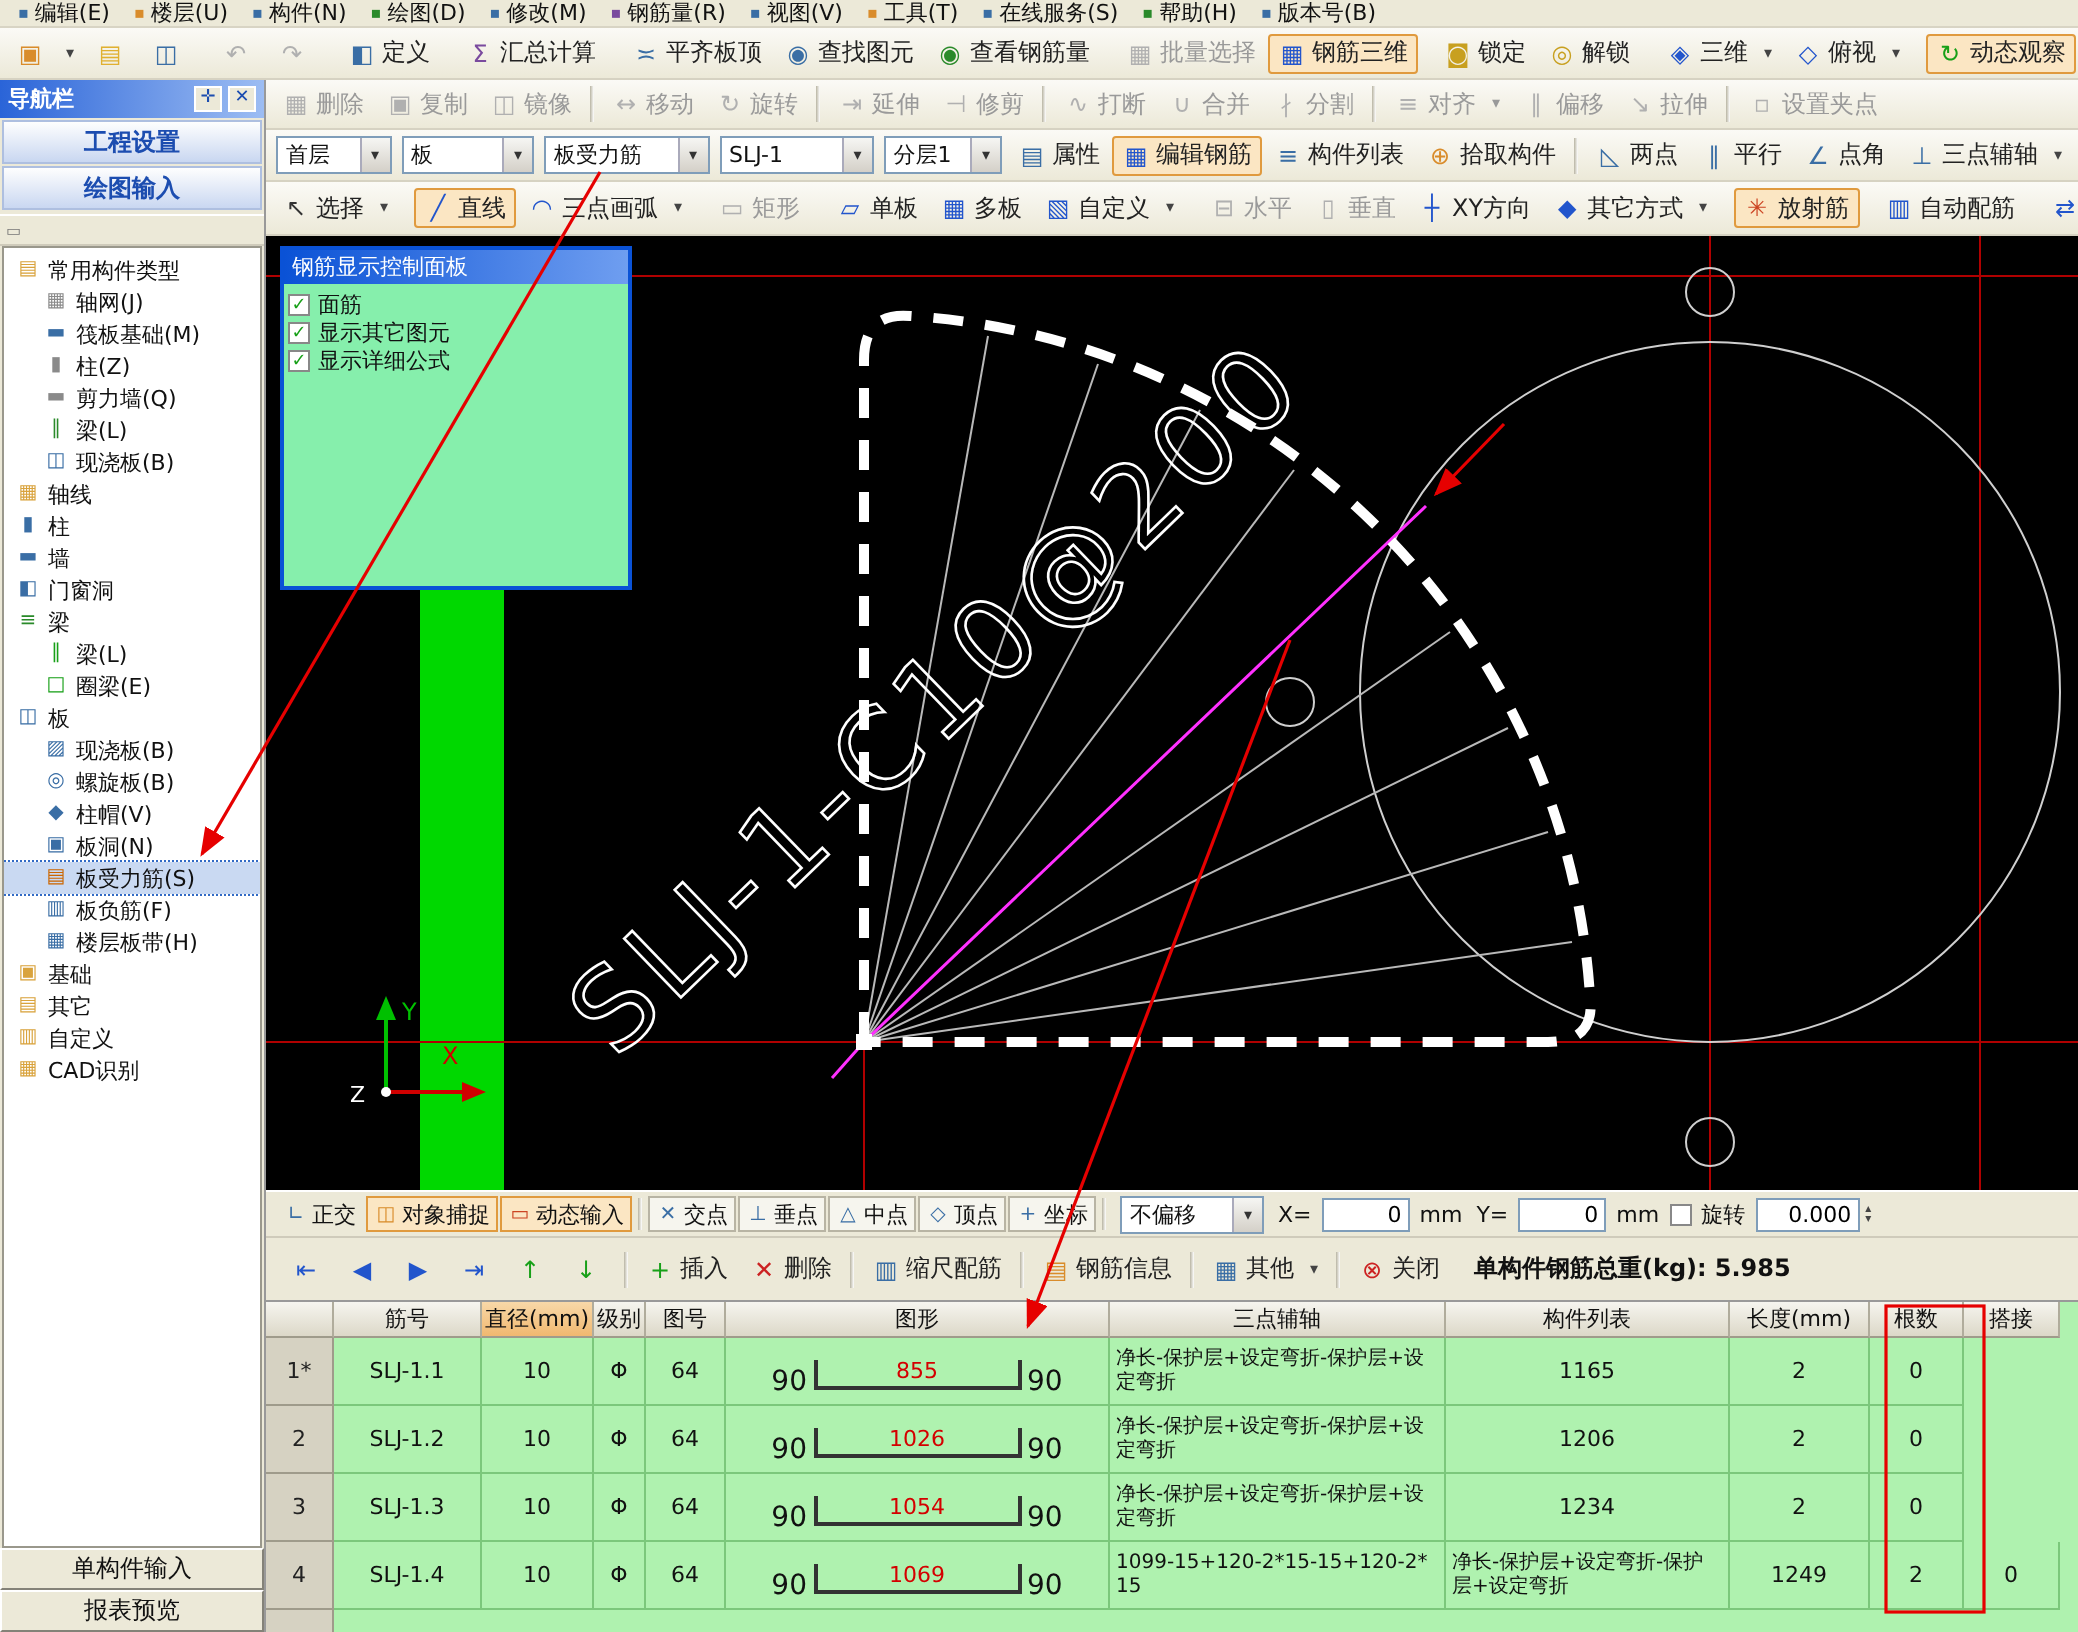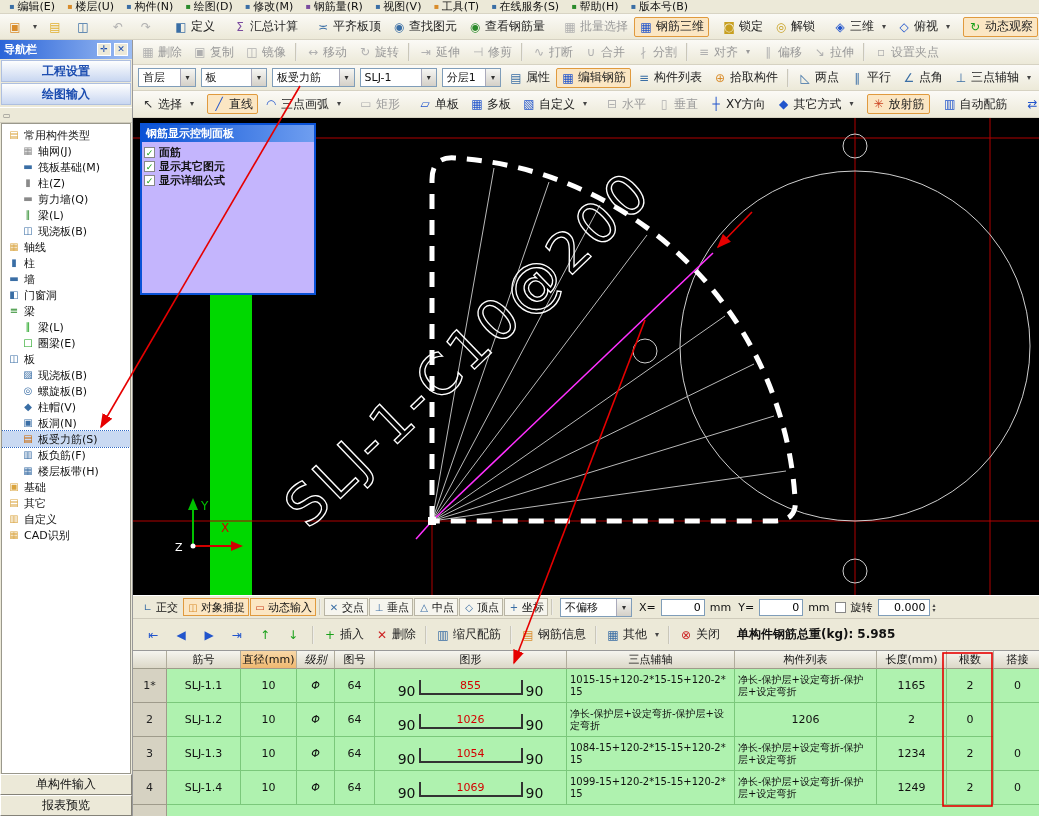--- a/index.html
+++ b/index.html
@@ -57,21 +57,21 @@
   .tree-item.selected{background:#c9d9f2;outline:1px dotted #316ac5;}
   .ticon2{font-size:10px;color:var(--ic,#555);width:12px;text-align:center;line-height:1;}
   .sb-bottom{display:flex;flex-direction:column;}
   .sb-bigbtn{height:21px;background:#ece9d8;border:1px solid #fff;border-right-color:#848278;
              border-bottom-color:#848278;font-size:12px;display:flex;align-items:center;justify-content:center;}
 
   
   .canvas{position:relative;height:477px;background:#000;overflow:hidden;}
   .csvg{position:absolute;left:0;top:0;}
   .float-panel{position:absolute;left:7px;top:5px;width:176px;height:172px;border:2px solid #0a52d6;
-               background:#c4b5fd;z-index:5;font-weight:bold;}
+               background:#86efac;z-index:5;}
   .fp-title{height:17px;background:linear-gradient(90deg,#0a52d6,#6f9ef0);color:#fff;font-size:11px;
             display:flex;align-items:center;padding:0 4px;}
   .fp-body{padding:3px 2px;}
   .fp-item{display:flex;align-items:center;gap:4px;height:14px;font-size:11px;}
   .fp-check{width:11px;height:11px;border:1px solid #888;background:#fff;color:#18a018;font-size:9px;
             line-height:10px;text-align:center;flex:none;}
 
   
   .statusbar{height:23px;display:flex;align-items:center;gap:3px;padding:0 5px;background:#ece9d8;
              border-top:1px solid #fff;font-size:11px;overflow:hidden;white-space:nowrap;}
@@ -103,21 +103,21 @@
   .th.hl{background:linear-gradient(#f8d8a8,#f0b870);}
   .trow{display:flex;height:34px;flex:none;}
   .c{flex:none;display:flex;align-items:center;justify-content:center;overflow:hidden;
      border-right:1px solid #7bc87b;border-bottom:1px solid #7bc87b;}
   .c.rownum{background:#d6d2c2;border-right:1px solid #9f9b8b;border-bottom:1px solid #9f9b8b;color:#222;}
   .c.f{font-size:10px;line-height:1.2;padding:1px 3px;justify-content:flex-start;align-items:center;
        text-align:left;word-break:break-all;}
   .thead>:nth-child(1),.trow>:nth-child(1){width:34px;}
   .thead>:nth-child(2),.trow>:nth-child(2){width:74px;}
   .thead>:nth-child(3),.trow>:nth-child(3){width:56px;}
-  .thead>:nth-child(4),.trow>:nth-child(4){width:38px;font-style:italic;}
+  .thead>:nth-child(4),.trow>:nth-child(4){width:26px;}
   .thead>:nth-child(5),.trow>:nth-child(5){width:40px;}
   .thead>:nth-child(6),.trow>:nth-child(6){width:192px;}
   .thead>:nth-child(7),.trow>:nth-child(7){width:168px;}
   .thead>:nth-child(8),.trow>:nth-child(8){width:142px;}
   .thead>:nth-child(9),.trow>:nth-child(9){width:70px;}
   .thead>:nth-child(10),.trow>:nth-child(10){width:47px;}
   .thead>:nth-child(11),.trow>:nth-child(11){width:48px;}
   .shape-cell{gap:3px;}
   .hook{font-size:14px;transform:translateY(5px);}
   .shape{position:relative;width:104px;height:15px;border-left:2px solid #333;border-right:2px solid #333;
@@ -923,21 +923,20 @@
           <div class="c">10</div>
           <div class="c">Φ</div>
           <div class="c">64</div>
           <div class="c shape-cell">
             <span class="hook">90</span>
             <span class="shape">
                 <i class="sv">855</i>
               </span>
             <span class="hook">90</span>
           </div>
-          <div class="c f">1015-15+120-2*15-15+120-2*15</div>
           <div class="c f">净长-保护层+设定弯折-保护层+设定弯折</div>
           <div class="c">1165</div>
           <div class="c">2</div>
           <div class="c">0</div>
         </div>
           <div class="trow">
           <div class="c rownum">2</div>
           <div class="c">SLJ-1.2</div>
           <div class="c">10</div>
           <div class="c">Φ</div>
@@ -960,21 +959,20 @@
           <div class="c">10</div>
           <div class="c">Φ</div>
           <div class="c">64</div>
           <div class="c shape-cell">
             <span class="hook">90</span>
             <span class="shape">
                 <i class="sv">1054</i>
               </span>
             <span class="hook">90</span>
           </div>
-          <div class="c f">1084-15+120-2*15-15+120-2*15</div>
           <div class="c f">净长-保护层+设定弯折-保护层+设定弯折</div>
           <div class="c">1234</div>
           <div class="c">2</div>
           <div class="c">0</div>
         </div>
           <div class="trow">
           <div class="c rownum">4</div>
           <div class="c">SLJ-1.4</div>
           <div class="c">10</div>
           <div class="c">Φ</div>

